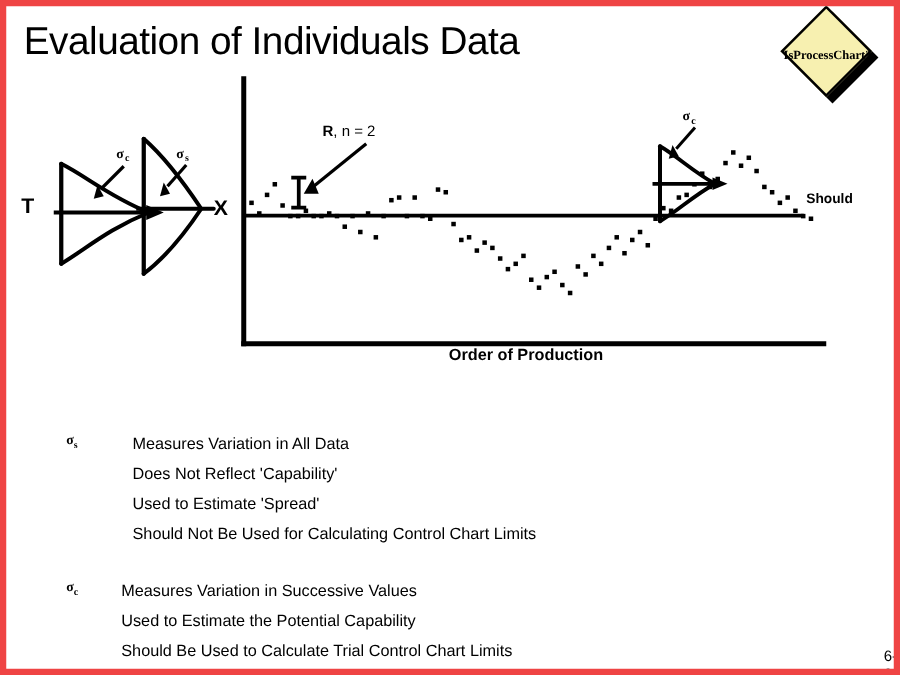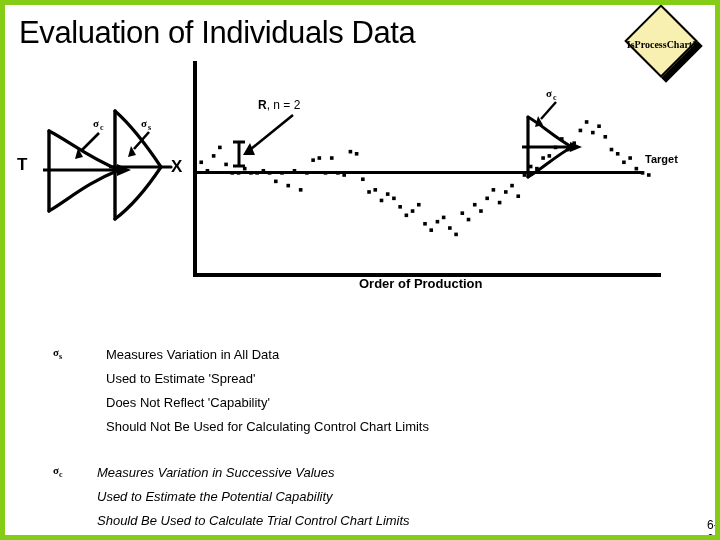--- a/index.html
+++ b/index.html
@@ -7,21 +7,21 @@
     background: #ffffff;
   }
   #slide {
     position: relative;
     width: 720px; height: 540px;
     background: #ffffff;
     overflow: hidden;
     font-family: "Liberation Sans", sans-serif;
     color: #000000;
     box-sizing: border-box;
-    border: 5px solid #84cc16;
+    border: 5px solid #ef4444;
     padding-left: 12px;
   }
   .abs { position: absolute; }
 
   
   #title {
     left: 14px; top: 10px;
     font-size: 31px;
     font-weight: 400;
     letter-spacing: -0.4px;
@@ -182,21 +182,21 @@
     <span>σ</span><span class="sub">s</span>
   </div>
   <svg class="abs" style="left:120px; top:124px;" width="30" height="30" viewBox="0 0 30 30">
     <line x1="24" y1="3" x2="9" y2="20" stroke="#000" stroke-width="2.6"></line>
     <polygon points="11,26 3,28 6,17" fill="#000"></polygon>
   </svg>
 
   <div class="abs axis-v"></div>
   <div class="abs axis-h-bottom"></div>
   <div class="abs target-line"></div>
-  <div class="abs" id="target-label">Target</div>
+  <div class="abs" id="target-label">Should</div>
   <div class="abs" id="xaxis-label">Order of Production</div>
 
   <svg class="abs" id="scatter" style="left:190px; top:100px;" width="460" height="140" viewBox="0 0 460 140">
       <rect x="4.42" y="55.47" width="3.6" height="3.6" fill="#000"></rect>
       <rect x="10.63" y="63.96" width="3.6" height="3.6" fill="#000"></rect>
       <rect x="16.85" y="49.11" width="3.6" height="3.6" fill="#000"></rect>
       <rect x="23.06" y="40.62" width="3.6" height="3.6" fill="#000"></rect>
       <rect x="29.28" y="57.59" width="3.6" height="3.6" fill="#000"></rect>
       <rect x="35.50" y="66.08" width="3.6" height="3.6" fill="#000"></rect>
       <rect x="41.71" y="66.08" width="3.6" height="3.6" fill="#000"></rect>
@@ -297,31 +297,31 @@
     <line x1="24" y1="3" x2="9" y2="20" stroke="#000" stroke-width="2.4"></line>
     <polygon points="11,26 3,28 6,17" fill="#000"></polygon>
   </svg>
 
   <div class="abs" style="left:48px; top:338px;">
     <div class="abs blk-sigma" style="left:0px; top:3px;">
       <span>σ</span><span class="sub" style="font-size:8px; vertical-align:sub;">s</span>
     </div>
     <div class="blk-lines" style="margin-left:53px;">
       <div>Measures Variation in All Data</div>
+      <div>Does Not Reflect 'Capability'</div>
       <div>Used to Estimate 'Spread'</div>
-      <div>Does Not Reflect 'Capability'</div>
       <div>Should Not Be Used for Calculating Control Chart Limits</div>
     </div>
   </div>
 
   <div class="abs" style="left:48px; top:456px;">
     <div class="abs blk-sigma" style="left:0px; top:3px;">
       <span>σ</span><span class="sub" style="font-size:8px; vertical-align:sub;">c</span>
     </div>
-    <div class="blk-lines" style="margin-left:44px;font-style:italic;">
+    <div class="blk-lines" style="margin-left:44px;">
       <div>Measures Variation in Successive Values</div>
       <div>Used to Estimate the Potential Capability</div>
       <div>Should Be Used to Calculate Trial Control Chart Limits</div>
     </div>
   </div>
 
   <div class="abs" id="pageno">6-6</div>
 </div>
 
 </body></html>

